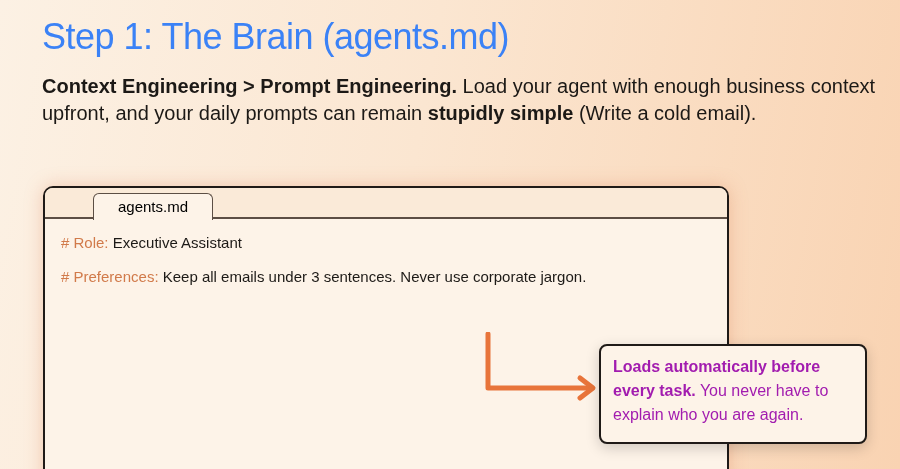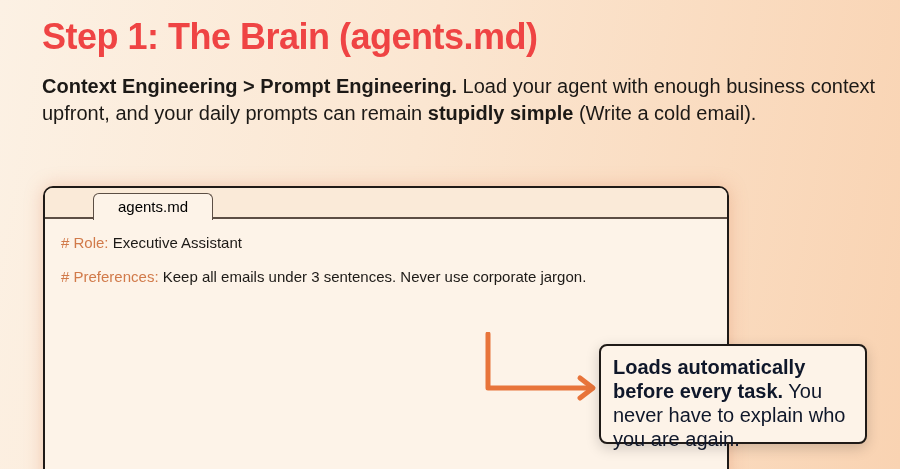--- a/index.html
+++ b/index.html
@@ -4,22 +4,22 @@
 <style>
   html, body { margin: 0; padding: 0; }
   body {
     width: 900px; height: 469px; overflow: hidden; position: relative;
     background: linear-gradient(100deg, #fcf1e4 0%, #fbe6d1 45%, #f9d3b2 100%);
     font-family: "Liberation Sans", sans-serif;
     color: #161310;
   }
   .title {
     position: absolute; left: 42px; top: 16px;
-    font-size: 36px; font-weight: 700; letter-spacing: -0.5px;
-    margin: 0; color: #ef4444;
+    font-size: 36px; font-weight: 400; letter-spacing: -0.5px;
+    margin: 0; color: #3b82f6;
   }
   .subtitle {
     position: absolute; left: 42px; top: 73px; width: 840px;
     font-size: 20px; line-height: 27px; color: #1c1916;
   }
   .subtitle b { font-weight: 700; }
   .editor {
     position: absolute; left: 43px; top: 186px; width: 682px; height: 300px;
     border: 2px solid #1f1a17; border-radius: 10px;
     background: #fdf3e8;
@@ -46,21 +46,21 @@
   .key { color: #d17a4a; }
   .arrow {
     position: absolute; left: 482px; top: 332px; width: 120px; height: 70px;
   }
   .callout {
     position: absolute; left: 599px; top: 344px; width: 240px; height: 78px;
     padding: 9px 12px;
     background: #fdf3e8;
     border: 2px solid #1f1a17; border-radius: 8px;
     box-shadow: 0 4px 14px rgba(0,0,0,0.18);
-    font-size: 20px; line-height: 24px; color: #0f172a;
+    font-size: 16px; line-height: 24px; color: #a21caf;
   }
   .callout b { font-weight: 700; }
 </style>
 </head>
 <body>
 
 <h1 class="title">Step 1: The Brain (agents.md)</h1>
 
 <div class="subtitle"><b>Context Engineering &gt; Prompt Engineering.</b><span> Load your agent with enough business context upfront, and your daily prompts can remain </span><b>stupidly simple</b><span> (Write a cold email).</span></div>
 

